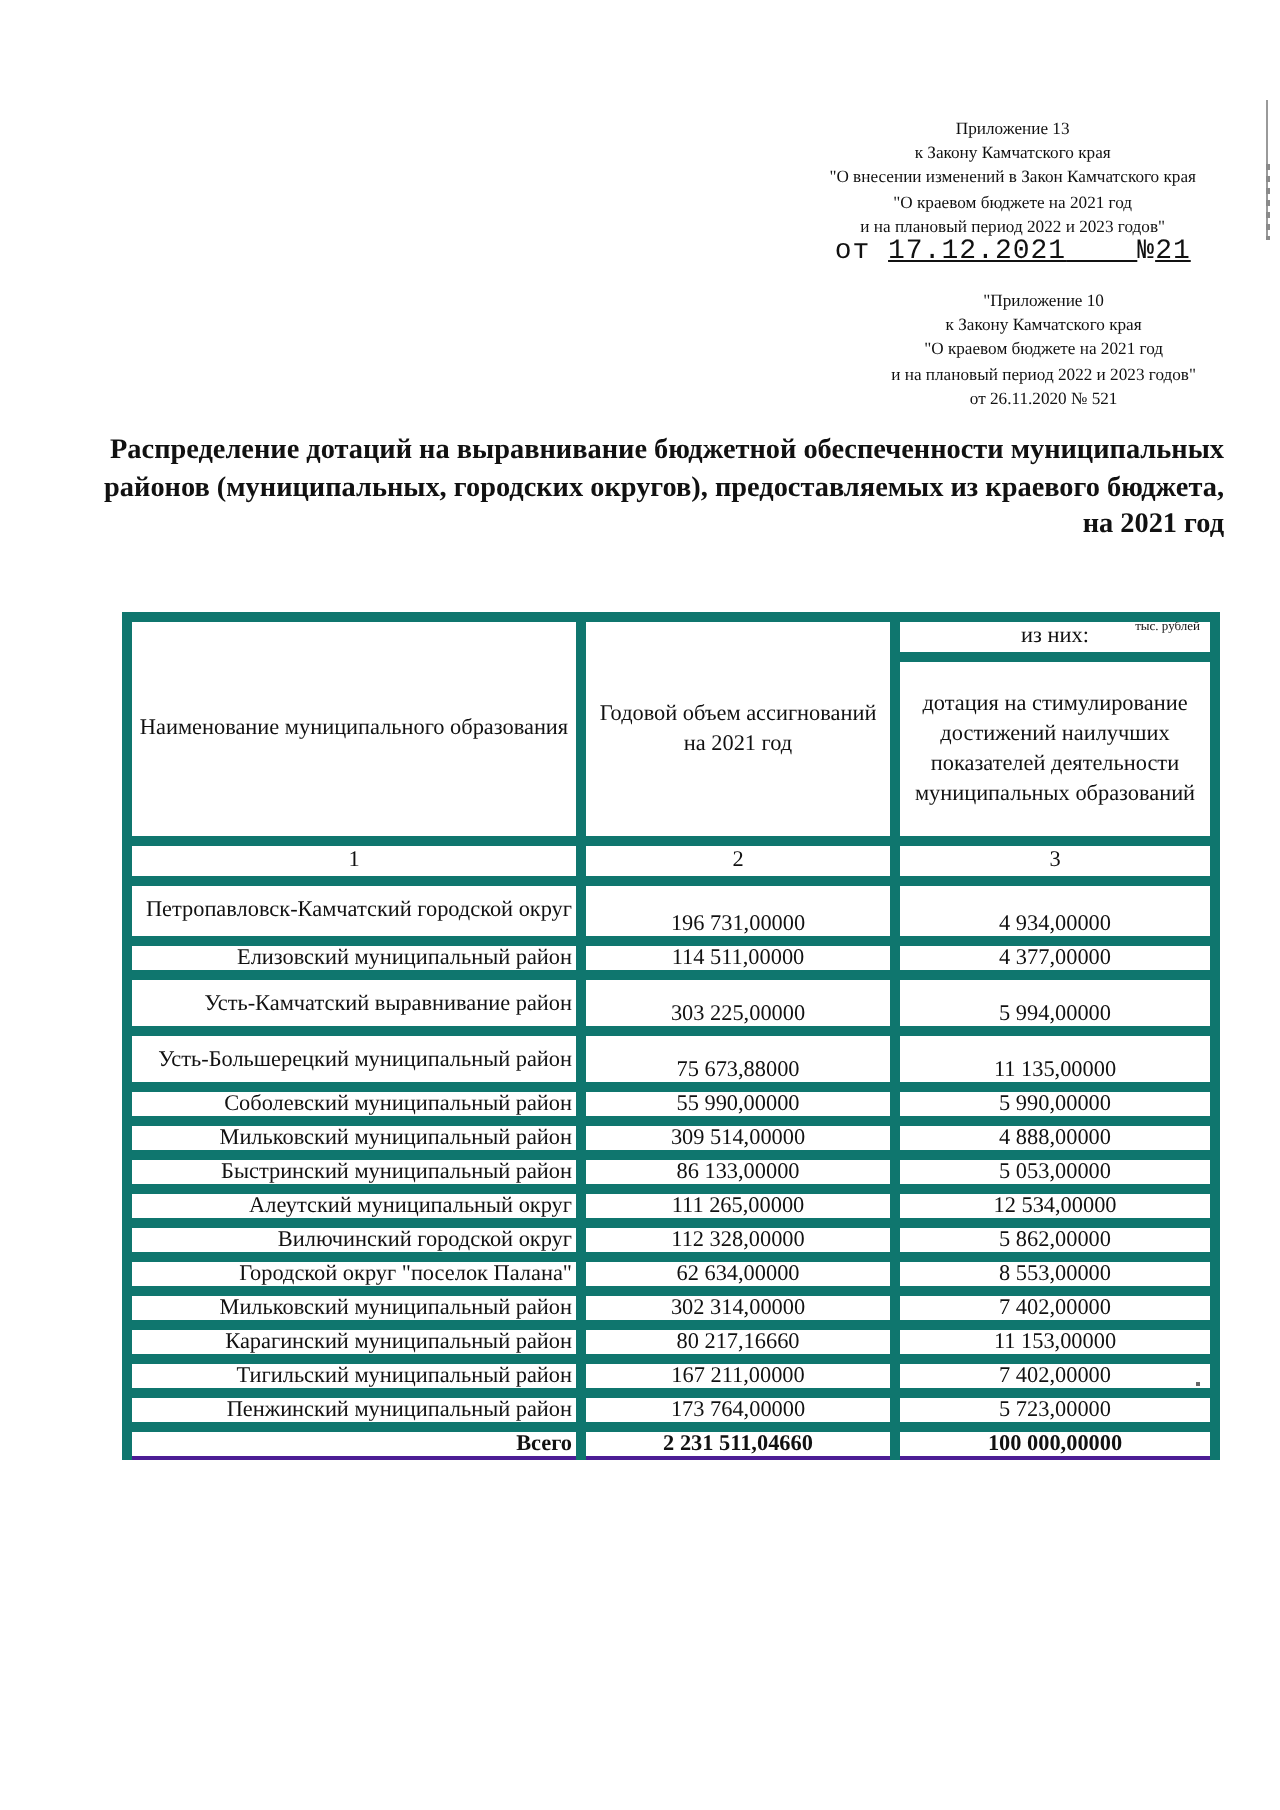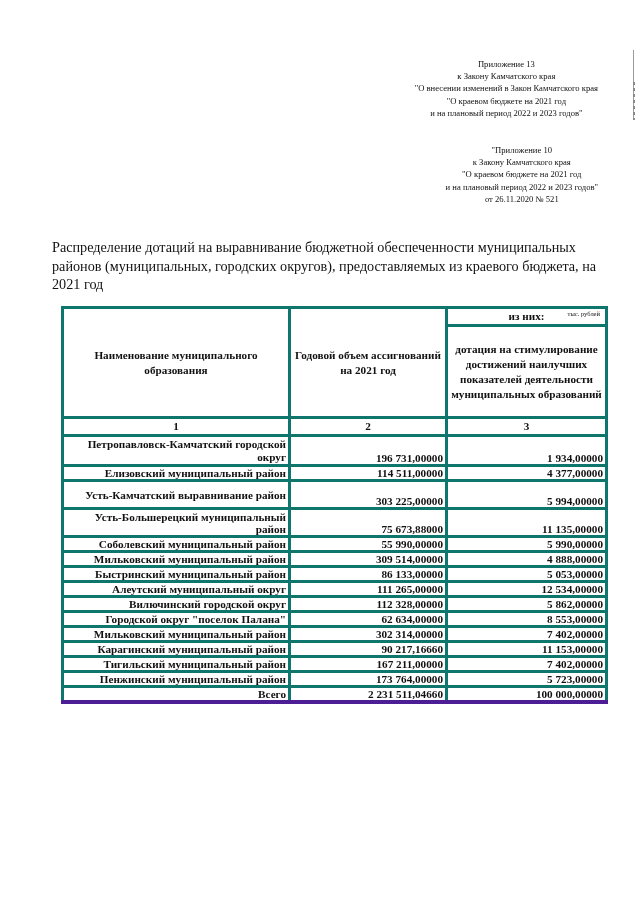--- a/index.html
+++ b/index.html
@@ -6,44 +6,45 @@
   body { width:640px; height:905px; position:relative; overflow:hidden;
          font-family:"Liberation Serif", serif; color:#111; }
   .rmark { position:absolute; left:633px; top:50px; width:1px; height:70px; background:#9a9a9a; }
   .rmark2 { position:absolute; left:633px; top:82px; width:2px; height:38px;
             background:repeating-linear-gradient(#8a8a8a 0 3px, transparent 3px 6px); }
   .appendix { position:absolute; right:42px; text-align:center; font-size:8.6px; line-height:12.2px; }
   .appendix1 { top:58px; }
   .appendix2 { top:144px; }
   .stamp { font-family:"Liberation Mono", monospace; font-size:14px; line-height:14px; letter-spacing:0.5px; }
   .stamp .u { text-decoration:underline; }
-  .title { position:absolute; left:52px; width:560px; top:238px; text-align:left;
-           font-weight:normal; font-size:14.2px; line-height:18.5px; }
+  .title { position:absolute; left:52px; width:560px; top:216px; text-align:right;
+           font-weight:bold; font-size:14.2px; line-height:18.5px; }
   .unit { position:absolute; right:40px; top:310px; font-size:6.5px; }
   table { position:absolute; left:61px; top:306px; width:544px; border-collapse:collapse;
           font-size:11.2px; table-layout:fixed; }
-  td, th { border:3px solid #0f766e; padding:0 2px; font-weight:bold; }
+  td, th { border:5px solid #0f766e; padding:0 2px; font-weight:normal; }
   th { text-align:center; line-height:15px; }
   td.name { text-align:right; }
-  td.num { text-align:right; vertical-align:bottom; }
-  tr.total td { font-weight:bold; border-top:1.5px solid #111; border-bottom:4px solid #4c1d95; }
+  td.num { text-align:center; vertical-align:bottom; }
+  tr.total td { font-weight:bold; border-top:1.5px solid #111; border-bottom:2px solid #4c1d95; }
   .dot { position:absolute; left:598px; top:691px; width:2px; height:2px; background:#666; }
 </style>
 </head>
 <body>
 
 <div class="rmark"></div>
 <div class="rmark2"></div>
 
 <div class="appendix appendix1">
   <div>Приложение 13</div>
   <div>к Закону Камчатского края</div>
   <div>"О внесении изменений в Закон Камчатского края</div>
   <div>"О краевом бюджете на 2021 год</div>
   <div>и на плановый период 2022 и 2023 годов"</div>
+  <div class="stamp"><span>от </span><span class="u">17.12.2021</span><span class="u">&nbsp;&nbsp;&nbsp;&nbsp;</span><span>№</span><span class="u">21</span></div>
 </div>
 
 <div class="appendix appendix2">
   <div>"Приложение 10</div>
   <div>к Закону Камчатского края</div>
   <div>"О краевом бюджете на 2021 год</div>
   <div>и на плановый период 2022 и 2023 годов"</div>
   <div>от 26.11.2020 № 521</div>
 </div>
 
@@ -69,21 +70,21 @@
     <tr style="height:14px">
       <th>1</th>
       <th>2</th>
       <th>3</th>
     </tr>
   </thead>
   <tbody>
     <tr style="height:30px">
       <td class="name" style="line-height:13px">Петропавловск-Камчатский городской округ</td>
       <td class="num">196 731,00000</td>
-      <td class="num">1 934,00000</td>
+      <td class="num">4 934,00000</td>
     </tr>
     <tr style="height:14px">
       <td class="name">Елизовский муниципальный район</td>
       <td class="num">114 511,00000</td>
       <td class="num">4 377,00000</td>
     </tr>
     <tr style="height:28px">
       <td class="name" style="vertical-align:middle">Усть-Камчатский выравнивание район</td>
       <td class="num">303 225,00000</td>
       <td class="num">5 994,00000</td>
@@ -123,21 +124,21 @@
       <td class="num">62 634,00000</td>
       <td class="num">8 553,00000</td>
     </tr>
     <tr style="height:14px">
       <td class="name">Мильковский муниципальный район</td>
       <td class="num">302 314,00000</td>
       <td class="num">7 402,00000</td>
     </tr>
     <tr style="height:14px">
       <td class="name">Карагинский муниципальный район</td>
-      <td class="num">90 217,16660</td>
+      <td class="num">80 217,16660</td>
       <td class="num">11 153,00000</td>
     </tr>
     <tr style="height:14px">
       <td class="name">Тигильский муниципальный район</td>
       <td class="num">167 211,00000</td>
       <td class="num">7 402,00000</td>
     </tr>
     <tr style="height:14px">
       <td class="name">Пенжинский муниципальный район</td>
       <td class="num">173 764,00000</td>

